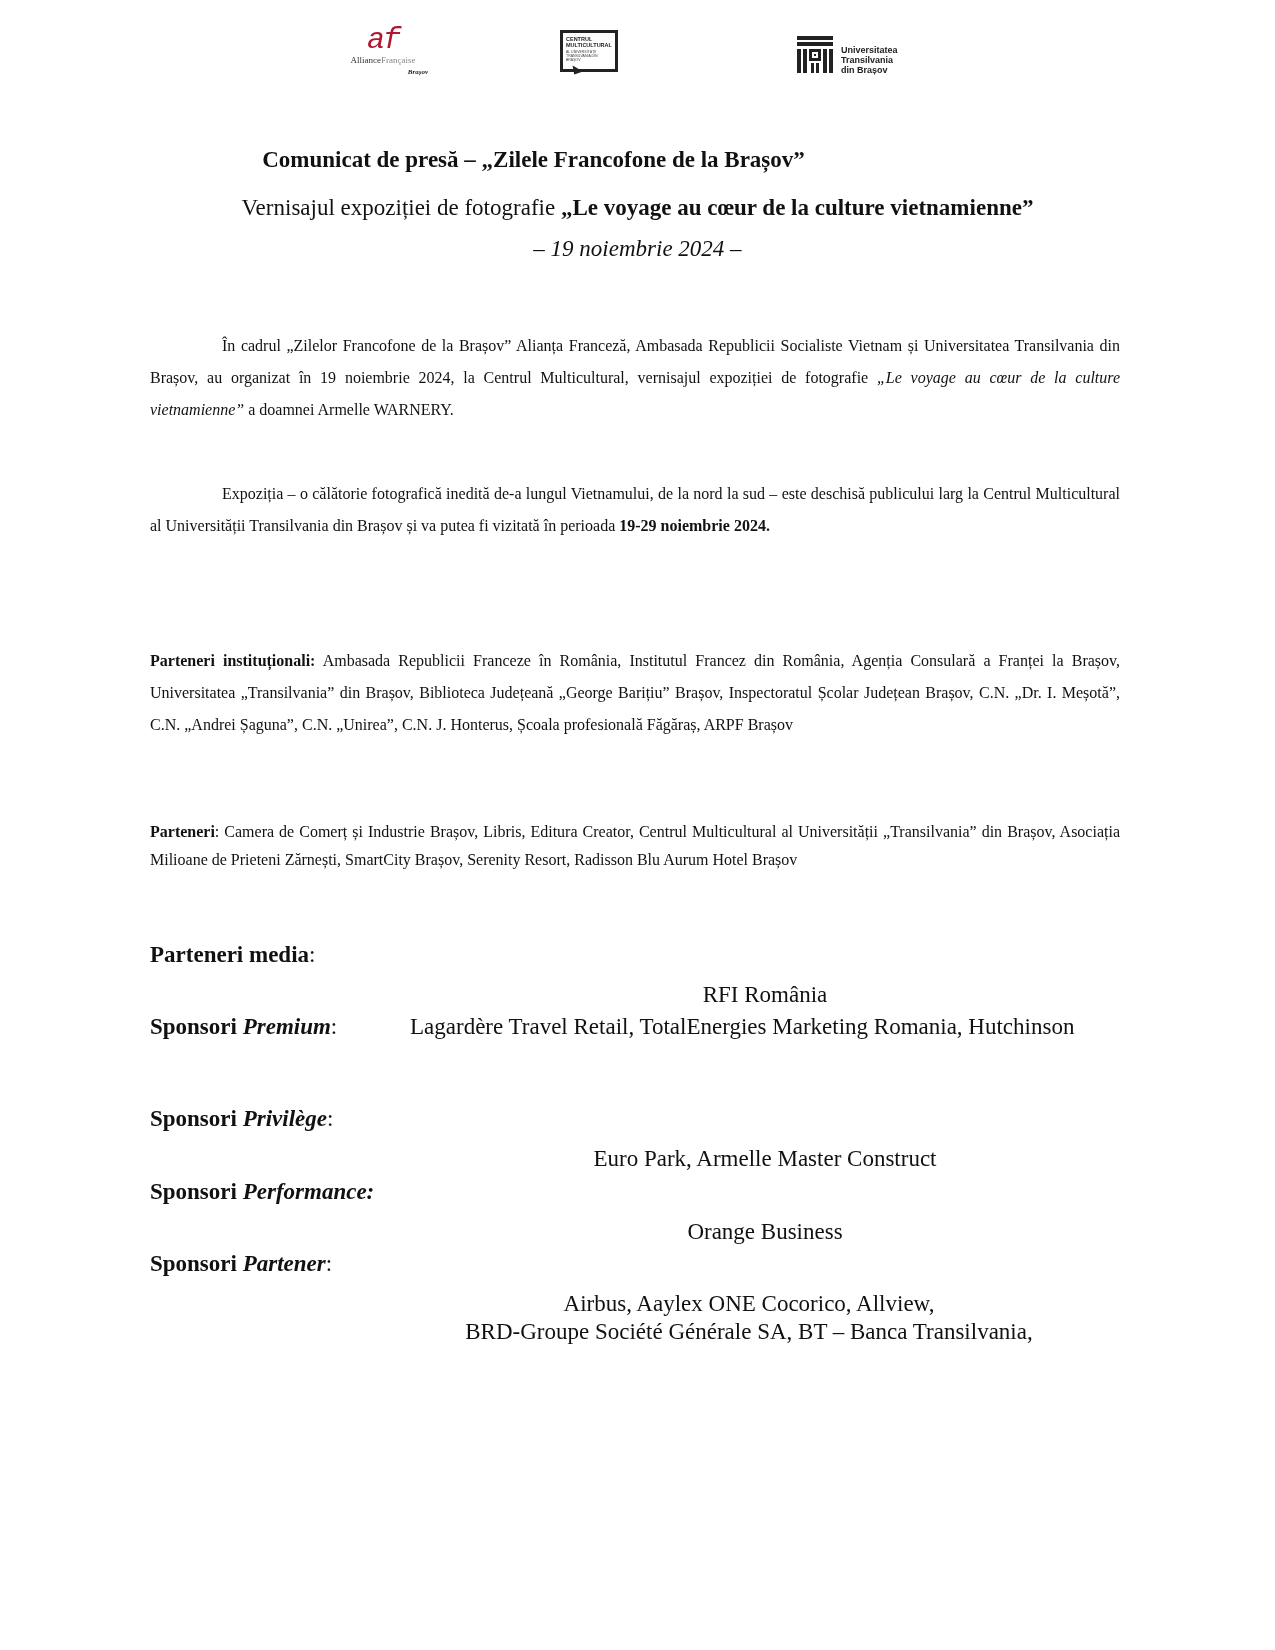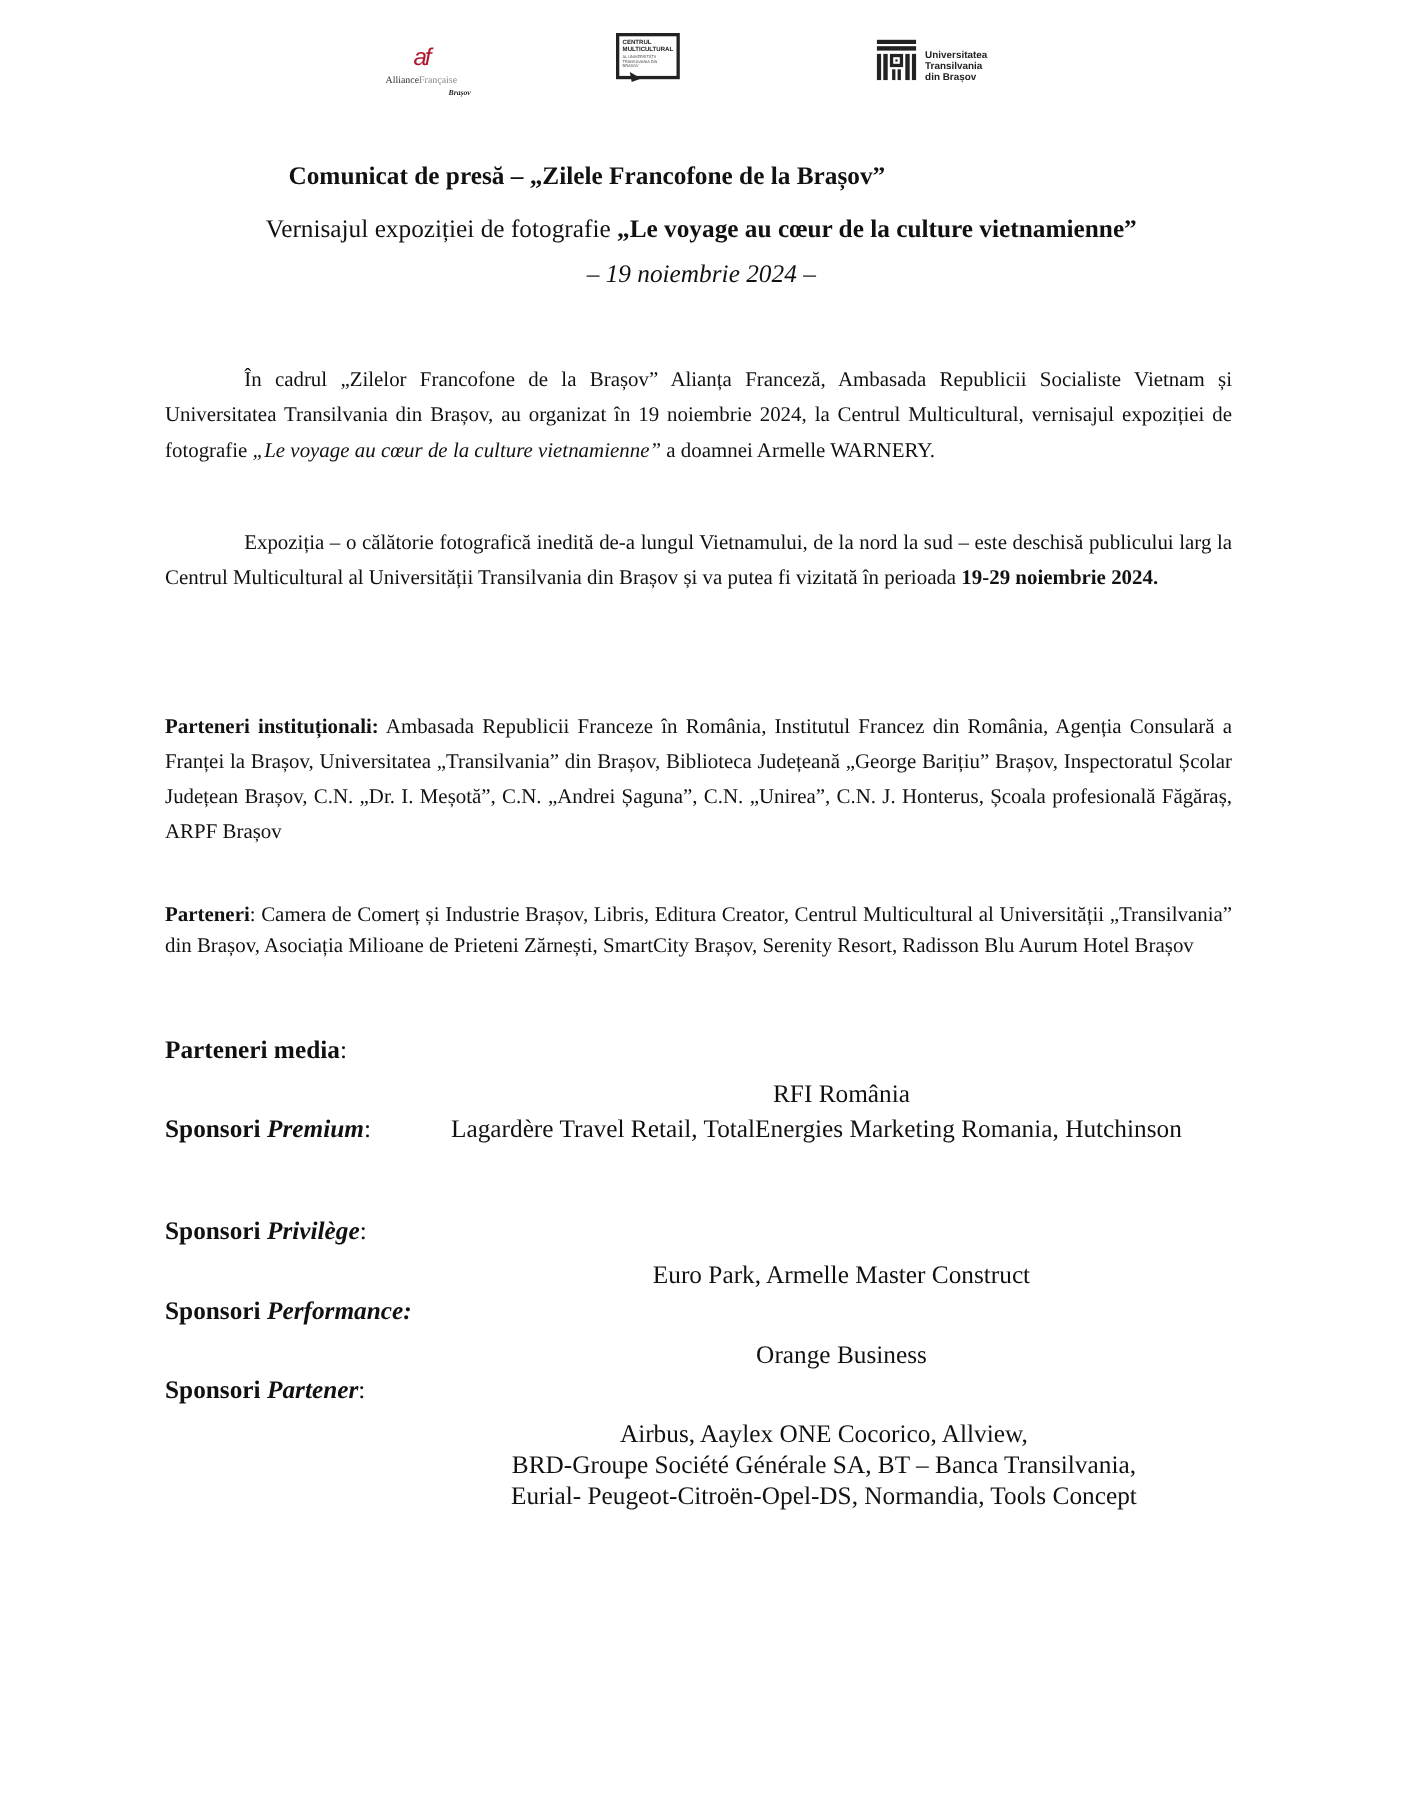--- a/index.html
+++ b/index.html
@@ -4,39 +4,39 @@
   <style>
     html, body { margin: 0; padding: 0; background: #ffffff; }
     body {
       width: 1275px; height: 1650px; position: relative; overflow: hidden;
       font-family: "Liberation Serif", "DejaVu Serif", serif;
       color: #111111;
     }
     .abs { position: absolute; }
     
     .logo-af { left: 338px; top: 25px; width: 90px; height: 60px; text-align: center; }
-    .logo-af .af-mark { font-family: Liberation Sans, sans-serif; font-style: italic; color: #b0182f; font-size: 22px; line-height: 30px; letter-spacing: -2px; margin-top: 12px; }
+    .logo-af .af-mark { font-family: Liberation Mono, monospace; font-style: italic; color: #b0182f; font-size: 30px; line-height: 30px; letter-spacing: -2px; }
     .logo-af .af-name { font-size: 9px; line-height: 10px; color: #333; }
     .logo-af .af-name .fr { color: #888; }
     .logo-af .af-city { font-size: 7px; font-style: italic; font-weight: bold; color: #222; margin-top: 3px; text-align: right; }
     .logo-cm { left: 560px; top: 30px; width: 62px; height: 46px; }
     .logo-cm .frame { position: absolute; left: 0; top: 0; width: 52px; height: 36px; border: 3px solid #222; }
     .logo-cm .cm-title { position: absolute; left: 6px; top: 6px; font-family: "Liberation Sans", sans-serif; font-size: 5.5px; line-height: 6px; font-weight: bold; color: #222; }
     .logo-cm .cm-sub { position: absolute; left: 6px; top: 20px; font-family: "Liberation Sans", sans-serif; font-size: 3.5px; line-height: 4px; color: #444; width: 40px; }
     .logo-cm .tail { position: absolute; left: 10px; top: 38px; width: 0; height: 0; border-left: 6px solid transparent; border-right: 6px solid transparent; border-top: 7px solid #222; transform: rotate(30deg); }
     .logo-ut { left: 797px; top: 36px; width: 120px; height: 40px; }
     .logo-ut .ut-mark { position: absolute; left: 0; top: 0; width: 36px; height: 37px; }
     .logo-ut .ut-text { position: absolute; left: 44px; top: 9px; font-family: "Liberation Sans", sans-serif; font-size: 9px; line-height: 10px; font-weight: bold; color: #222; }
 
     .title { left: 0; width: 1067px; top: 147px; text-align: center; font-size: 23px; font-weight: bold; }
     .subtitle { left: 0; width: 1275px; top: 195px; text-align: center; font-size: 23px; }
     .subtitle b { font-weight: bold; }
     .date { left: 0; width: 1275px; top: 236px; text-align: center; font-size: 23px; font-style: italic; }
 
-    .para { left: 150px; width: 970px; font-size: 19px; line-height: 32px; text-align: justify; }
+    .para { left: 150px; width: 970px; font-size: 16px; line-height: 32px; text-align: justify; }
     .para .indent { display: inline-block; width: 72px; }
     .p1 { top: 330px; }
     .p2 { top: 478px; }
     .p3 { top: 645px; }
     .p4 { top: 818px; line-height: 28px; }
 
     .row { left: 150px; width: 970px; font-size: 23px; line-height: 28px; }
     .row .lbl { position: absolute; left: 0; top: 0; width: 260px; }
     .row .lbl b { font-weight: bold; }
     .row .val { position: absolute; left: 260px; top: 0; width: 710px; text-align: justify; }
@@ -118,15 +118,14 @@
 <div class="abs row r-performance">
   <div class="lbl"><b>Sponsori </b><b><i>Performance:</i></b><span></span></div>
   <div class="val left">Orange Business</div>
 </div>
 
 <div class="abs row r-partener">
   <div class="lbl"><b>Sponsori </b><b><i>Partener</i></b><span>:</span></div>
   <div class="val left">
     <div>Airbus, Aaylex ONE Cocorico, Allview,</div>
     <div>BRD-Groupe Société Générale SA, BT – Banca Transilvania,</div>
-    <div>Eurial- Peugeot-Citroën-Opel-DS, Normandia, Tools Concept</div>
   </div>
 </div>
 
 </body></html>

